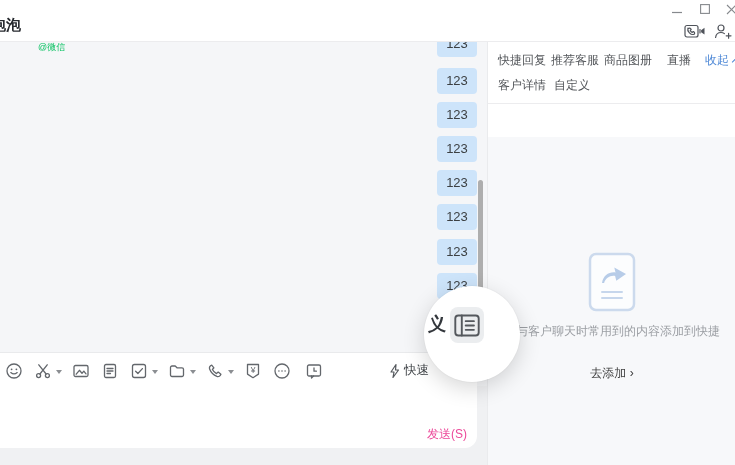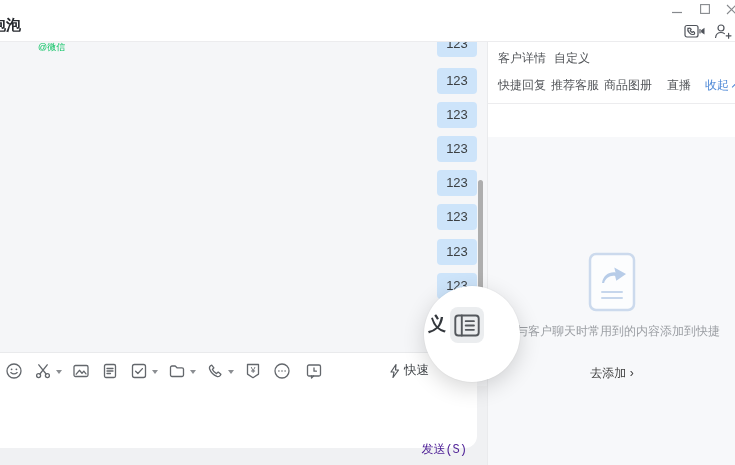--- a/index.html
+++ b/index.html
@@ -27,21 +27,21 @@
   
   .bottom-fill { left:0; top:344px; width:487px; height:121px; background:#f0f1f3; }
   .compose { left:0; top:310px; width:477px; height:96px; background:#fff;
              border-top:1px solid #e9eaec; border-bottom-right-radius:12px; }
   .toolbar { position:absolute; left:4px; top:7px; height:22px; display:flex; align-items:center; }
   .tool { display:flex; align-items:center; margin-right:9px; cursor:default; }
   .caret-down { width:0; height:0; border:3px solid transparent; border-top:4px solid #8b8e92;
                 margin-left:3px; margin-top:4px; }
   .quick-reply { position:absolute; left:388px; top:9px; display:flex; align-items:center;
                  font-size:12.5px; color:#3f4347; white-space:nowrap; }
-  .send-label { position:absolute; right:10px; top:88px; font-size:12px; color:#4c1d95;font-family:Liberation Mono, monospace; }
+  .send-label { position:absolute; right:10px; top:73px; font-size:12px; color:#ec4899; }
   .input-region { position:absolute; left:0; top:32px; width:477px; height:60px; }
 
   
   .spotlight { left:424px; top:286px; width:96px; height:96px; border-radius:50%; background:#fff;
                box-shadow:0 6px 22px rgba(0,0,0,.16), 0 0 0 1px rgba(0,0,0,.02); z-index:40; }
   .spot-btn { position:absolute; left:26px; top:21px; width:34px; height:36px; background:#ebedef;
               border-radius:8px; display:flex; align-items:center; justify-content:center; }
   .partial-glyph { left:428px; top:312px; font-size:18px; font-weight:bold; color:#33373c; z-index:45; }
 
   
@@ -206,34 +206,34 @@
       <rect x="1.5" y="1.5" width="27" height="23" rx="3.5"></rect>
       <path d="M9 1.5 v23"></path>
       <path d="M13.5 8 h9.5 M13.5 13 h9.5 M13.5 18 h9.5"></path>
     </svg>
   </div>
 </div>
 <div class="abs partial-glyph">义</div>
 
 <div class="abs right-panel">
   <div class="tabs">
-    <div class="tab-row" style="padding-top:8px">
-      <span class="tab" style="margin-right:8px">客户详情</span>
-      <span class="tab">自定义</span>
-    </div>
     <div class="tab-row">
       <span class="tab">快捷回复</span>
       <span class="tab">推荐客服</span>
       <span class="tab">商品图册</span>
       <span class="tab tab-live">直播</span>
       <span class="collapse">
         <span>收起</span>
         <span class="chev-up"></span>
       </span>
     </div>
+    <div class="tab-row" style="padding-top:8px">
+      <span class="tab" style="margin-right:8px">客户详情</span>
+      <span class="tab">自定义</span>
+    </div>
   </div>
 
   <div class="panel-content">
     <div class="empty-icon">
       <svg width="48" height="60" viewBox="0 0 48 60">
         <rect x="2" y="2" width="44" height="56" rx="6" fill="#fcfdfe" stroke="#ccdaed" stroke-width="2.5"></rect>
         <path d="M14 31 c1-7.5 7.5-11.5 13.5-10.5 l-1.2-5 L38 22 l-9.7 6.7 -1.2-4.7 c-5.2-.8-9.5 2.2-11 7 z" fill="#b7cce8"></path>
         <path d="M14 40 h20 M14 46 h20" stroke="#c6d6ec" stroke-width="2" stroke-linecap="round" fill="none"></path>
       </svg>
     </div>

